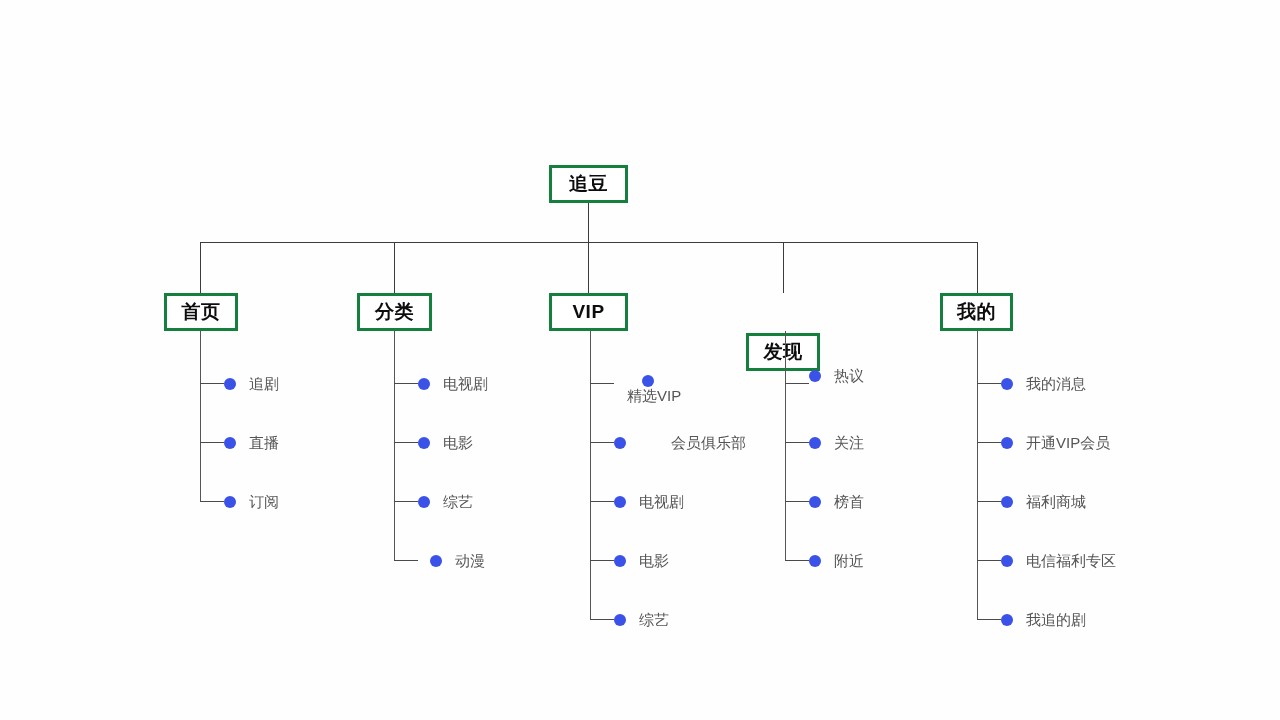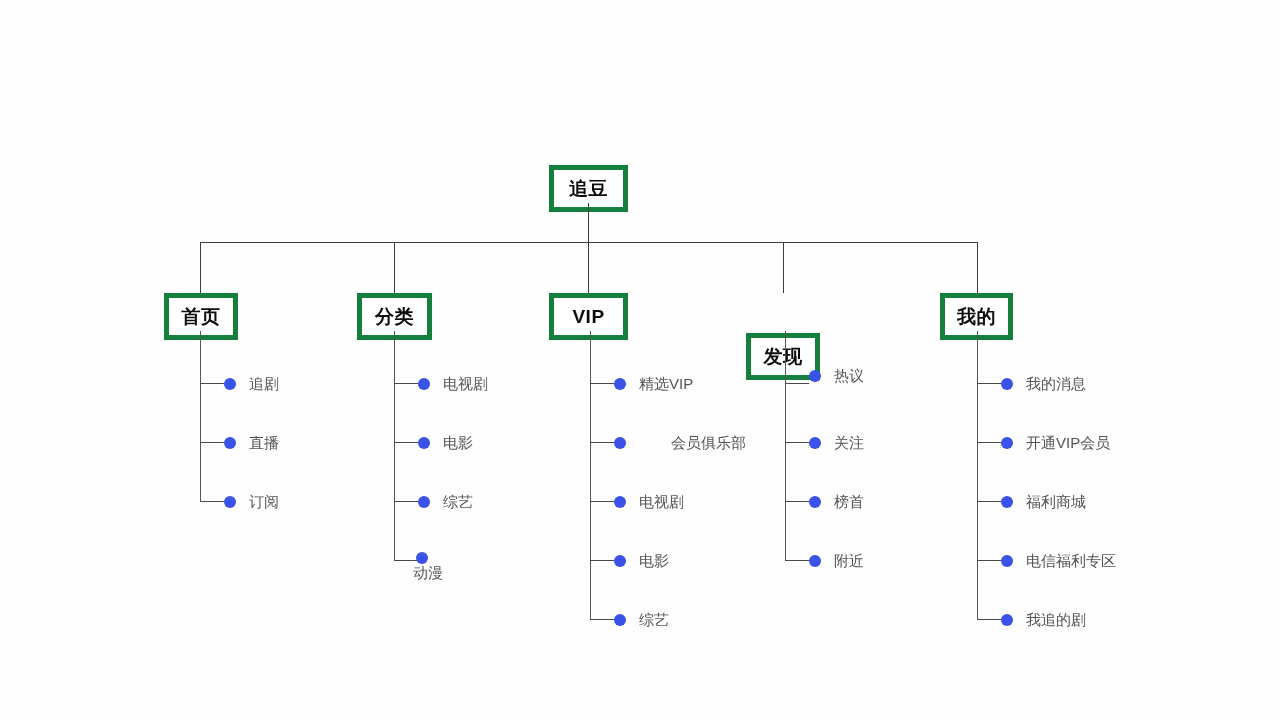--- a/index.html
+++ b/index.html
@@ -24,25 +24,25 @@
   }
 
   
   .hline { position: absolute; height: 1px; background: #3c3c3c; }
   .vline { position: absolute; width: 1px; background: #3c3c3c; }
   .vline-thin { position: absolute; width: 1px; background: #555555; }
 
   
   .node {
     position: absolute;
-    border: 5px solid #15803d;
+    border: 3px solid #15803d;
     background: #ffffff;
     display: flex; align-items: center; justify-content: center;
     font-size: 19px; font-weight: bold; color: #0d0d0d;
-    height: 47px;
+    height: 38px;
     letter-spacing: 0.5px;
     white-space: nowrap;
   }
   .node.root { }
 
   
   .leaf {
     position: absolute;
     display: flex; align-items: center;
     height: 18px;
@@ -109,31 +109,31 @@
     <span class="leaf-label">电影</span>
   </div>
 
   <div class="leaf-stub" style="left:394px; top:501px; width:24px;"></div>
   <div class="leaf" style="left:418px; top:493px;">
     <span class="leaf-dot"></span>
     <span class="leaf-label">综艺</span>
   </div>
 
   <div class="leaf-stub" style="left:394px; top:560px; width:24px;"></div>
-  <div class="leaf" style="left:400px; top:552px;flex-direction:column;">
+  <div class="leaf" style="left:430px; top:552px;">
     <span class="leaf-dot"></span>
     <span class="leaf-label">动漫</span>
   </div>
 
   <div class="vline" style="left:588px; top:242px; height:51px;"></div>
   <div class="node" style="left:549px; top:293px; width:79px;">VIP</div>
   <div class="vline-thin" style="left:590px; top:331px; height:289px;"></div>
 
   <div class="leaf-stub" style="left:590px; top:383px; width:24px;"></div>
-  <div class="leaf" style="left:614px; top:375px;">
+  <div class="leaf" style="left:614px; top:375px;flex-direction:column;">
     <span class="leaf-dot"></span>
     <span class="leaf-label">精选VIP</span>
   </div>
 
   <div class="leaf-stub" style="left:590px; top:442px; width:24px;"></div>
   <div class="leaf" style="left:614px; top:434px;gap:32px;">
     <span class="leaf-dot"></span>
     <span class="leaf-label">会员俱乐部</span>
   </div>
 

